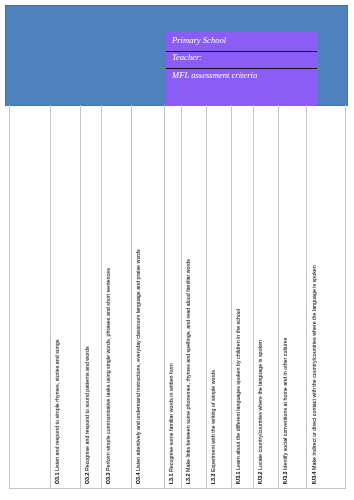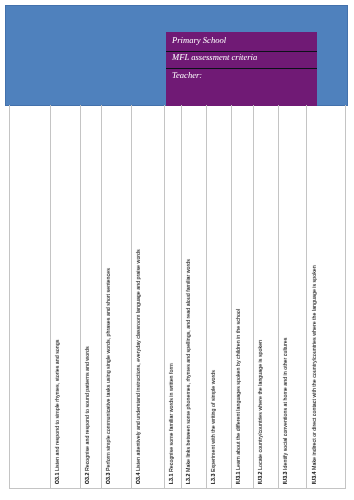--- a/index.html
+++ b/index.html
@@ -1,36 +1,36 @@
 <!DOCTYPE html>
 <html><head>
 <meta charset="utf-8">
 <style>
   html,body{margin:0;padding:0;}
   body{width:354px;height:500px;background:#ffffff;font-family:"Liberation Sans",sans-serif;overflow:hidden;position:relative;}
   .page{position:absolute;inset:0;}
   .banner{position:absolute;left:5px;top:4.5px;width:343px;height:101.5px;background:#4F81BD;border:1px solid #4371AC;box-sizing:border-box;}
-  .titlebox{position:absolute;left:166px;top:32px;width:150.8px;height:73.8px;background:#701a75;box-sizing:border-box;}
+  .titlebox{position:absolute;left:166px;top:32px;width:150.8px;height:73.8px;background:#8b5cf6;box-sizing:border-box;}
   .titlerow{height:17.5px;transform:translateZ(0);padding:1.5px 0 0 6px;box-sizing:border-box;color:#ffffff;font-family:"Liberation Serif",serif;font-style:italic;font-size:8.6px;line-height:9px;border-bottom:1px solid #0c1119;}
   .titlerow:first-child{height:19.6px;padding-top:4px;}
   .titlerow:last-child{border-bottom:none;height:19.3px;}
   .grid{position:absolute;left:9px;top:105px;width:336.5px;height:384px;border-bottom:1px solid #c4c4c4;border-left:1px solid #c4c4c4;box-sizing:border-box;}
   .col{position:absolute;top:0;bottom:0;border-right:1px solid #c4c4c4;box-sizing:border-box;}
   .vtext b{margin-right:0.28em;}
   .vtext{position:absolute;bottom:4px;transform:translateZ(0) rotate(-90deg) scaleX(0.872);transform-origin:left bottom;white-space:nowrap;font-size:6.1px;line-height:1;color:#000;text-shadow:0 0 0.12px rgba(0,0,0,0.18);}
 </style>
 </head>
 <body>
 
 <div class="page">
   <div class="banner"></div>
   <div class="titlebox">
     <div class="titlerow">Primary School</div>
+    <div class="titlerow">Teacher:</div>
     <div class="titlerow">MFL assessment criteria</div>
-    <div class="titlerow">Teacher:</div>
   </div>
   <div class="grid" id="grid">
       <div class="col" style="left: 0px; width: 40.8px;"></div>
       <div class="col" style="left: 40.8px; width: 30px;">
         <div class="vtext" style="left: 9.2px;"><b>O3.1</b><span>Listen and respond to simple rhymes, stories and songs</span></div>
       </div>
       <div class="col" style="left: 70.8px; width: 21px;">
         <div class="vtext" style="left: 9.2px;"><b>O3.2</b><span>Recognise and respond to sound patterns and words</span></div>
       </div>
       <div class="col" style="left: 91.8px; width: 29.9px;">

